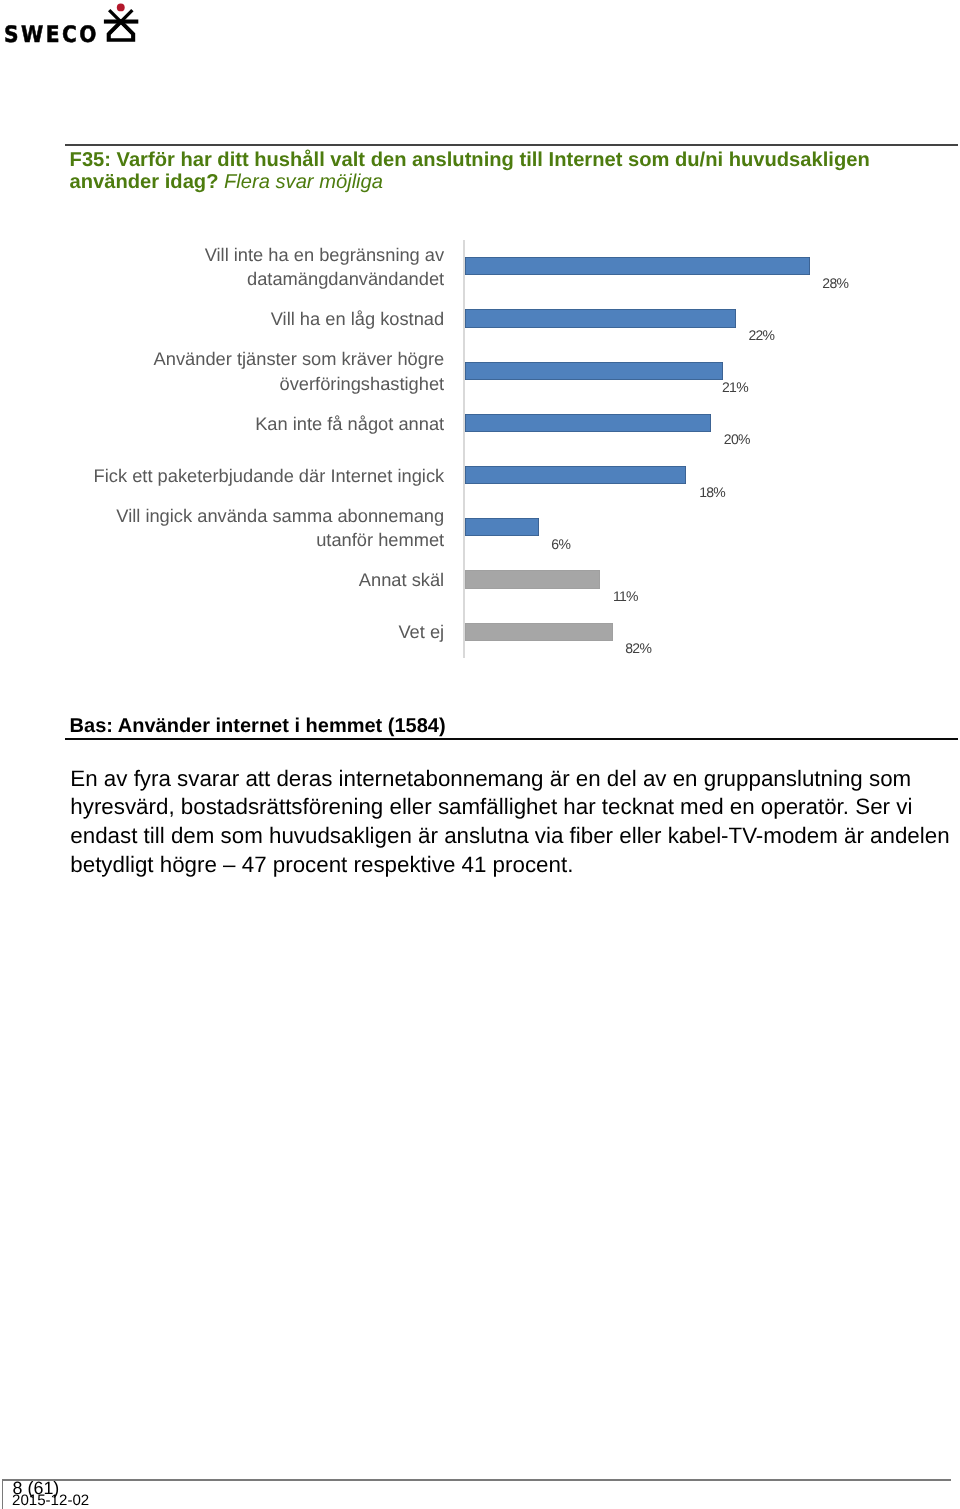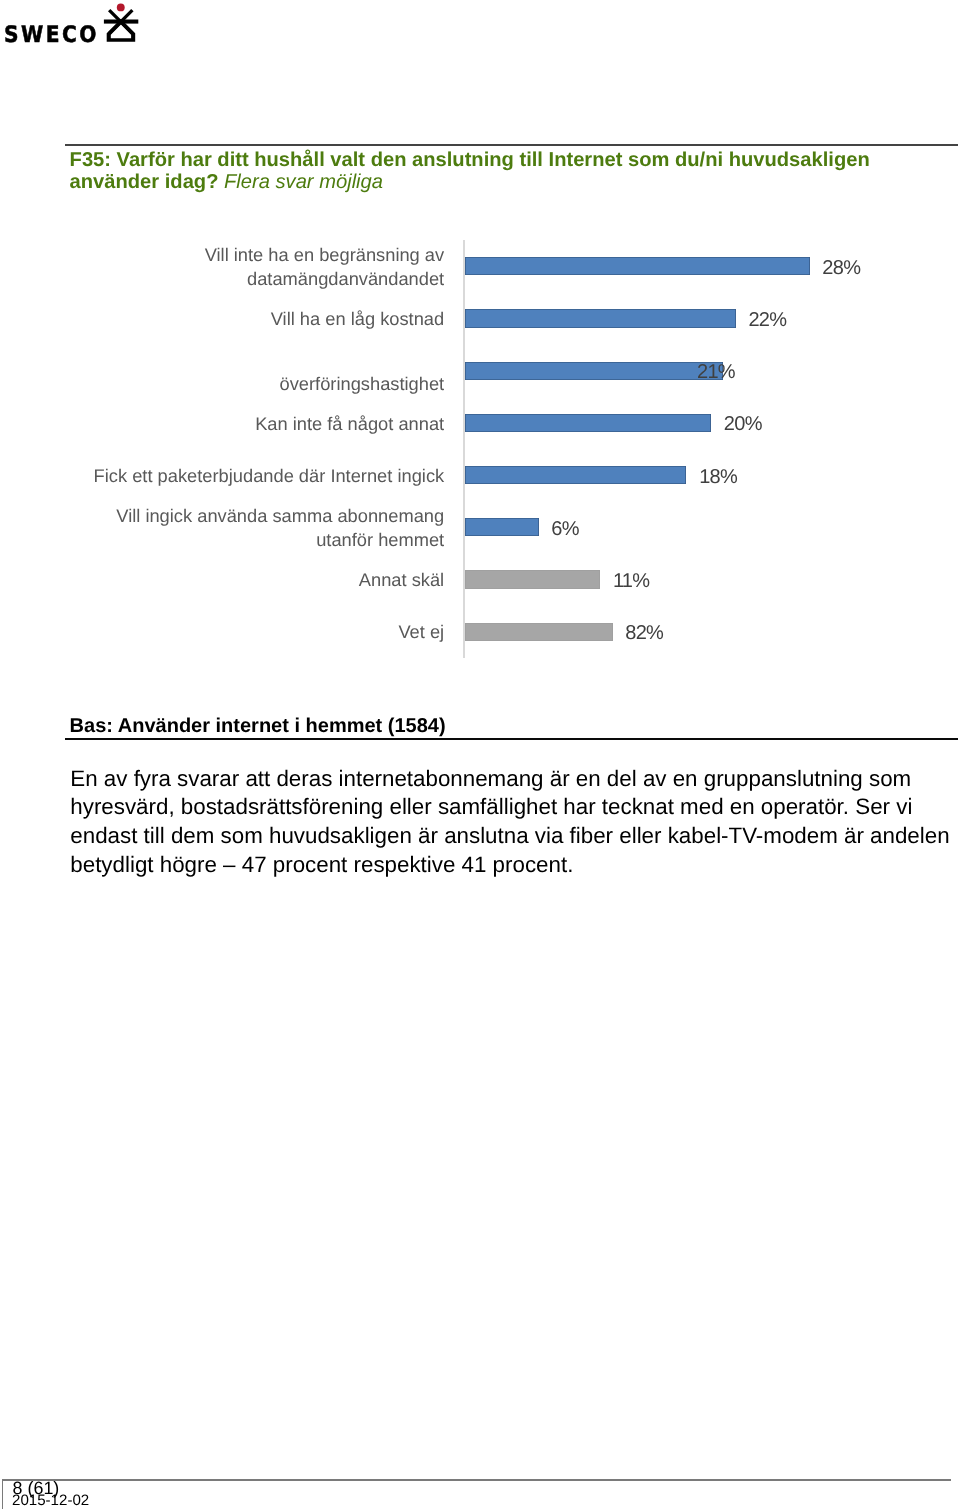--- a/index.html
+++ b/index.html
@@ -33,21 +33,21 @@
 
   
   #chart{position:absolute;left:66px;top:232px;width:890px;height:440px;}
   .cat-label{
     position:absolute;color:#595959;transform:translateZ(0);
     font-size:18.3px;line-height:24.1px;
   }
   .cat-label-text{display:inline-block;width:-webkit-fit-content;width:fit-content;text-align:right;white-space:nowrap;}
   #axis{position:absolute;left:397.2px;top:8.2px;width:1.5px;height:417.6px;background:#d9d9d9;}
   .bar{position:absolute;left:398.7px;}
-  .dlabel{position:absolute;transform:translateZ(0);color:#404040;font-size:20px;line-height:22px;white-space:nowrap;letter-spacing:-0.7px;}
+  .dlabel{position:absolute;transform:translateZ(0);color:#404040;font-size:14px;line-height:22px;white-space:nowrap;letter-spacing:-0.7px;margin-top:15px;}
 
   
   #bas{position:absolute;left:69.6px;top:712.5px;font-size:20px;line-height:26px;font-weight:bold;color:#000;}
   #bas-rule{position:absolute;left:65px;top:737.9px;width:893px;height:1.9px;background:#0a0a0a;}
 
   
   #para{
     position:absolute;left:70.3px;top:764.5px;width:900px;
     font-size:22.35px;line-height:28.92px;color:#000;text-align:left;white-space:pre-line;
   }
@@ -101,42 +101,42 @@
         <div class="bar" style="top: 390.55px; width: 147.84px; height: 18.3px; background: rgb(166, 166, 166); box-shadow: rgb(159, 159, 159) 0px 0px 0px 0.8px inset;"></div>
       </div>
     <div id="catlabels">
         <div class="cat-label" style="left: 0px; width: 378.2px; top: 11.1px; height: 48px; display: flex; align-items: center; justify-content: flex-end;">
           <span class="cat-label-text"><span class="cat-line">Vill inte ha en begränsning av</span><br><span class="cat-line">datamängdanvändandet</span></span>
         </div>
         <div class="cat-label" style="left: 0px; width: 378.2px; top: 63.3px; height: 48px; display: flex; align-items: center; justify-content: flex-end;">
           <span class="cat-label-text"><span class="cat-line">Vill ha en låg kostnad</span></span>
         </div>
         <div class="cat-label" style="left: 0px; width: 378.2px; top: 115.5px; height: 48px; display: flex; align-items: center; justify-content: flex-end;">
-          <span class="cat-label-text"><br><span class="cat-line">överföringshastighet</span></span>
+          <span class="cat-label-text"><span class="cat-line">Använder tjänster som kräver högre</span><br><span class="cat-line">överföringshastighet</span></span>
         </div>
         <div class="cat-label" style="left: 0px; width: 378.2px; top: 167.7px; height: 48px; display: flex; align-items: center; justify-content: flex-end;">
           <span class="cat-label-text"><span class="cat-line">Kan inte få något annat</span></span>
         </div>
         <div class="cat-label" style="left: 0px; width: 378.2px; top: 219.9px; height: 48px; display: flex; align-items: center; justify-content: flex-end;">
           <span class="cat-label-text"><span class="cat-line">Fick ett paketerbjudande där Internet ingick</span></span>
         </div>
         <div class="cat-label" style="left: 0px; width: 378.2px; top: 272.1px; height: 48px; display: flex; align-items: center; justify-content: flex-end;">
           <span class="cat-label-text"><span class="cat-line">Vill ingick använda samma abonnemang</span><br><span class="cat-line">utanför hemmet</span></span>
         </div>
         <div class="cat-label" style="left: 0px; width: 378.2px; top: 324.3px; height: 48px; display: flex; align-items: center; justify-content: flex-end;">
           <span class="cat-label-text"><span class="cat-line">Annat skäl</span></span>
         </div>
         <div class="cat-label" style="left: 0px; width: 378.2px; top: 376.5px; height: 48px; display: flex; align-items: center; justify-content: flex-end;">
           <span class="cat-label-text"><span class="cat-line">Vet ej</span></span>
         </div>
       </div>
     <div id="dlabels">
         <div class="dlabel" style="left: 756.36px; top: 24.7px;">28%</div>
         <div class="dlabel" style="left: 682.44px; top: 76.9px;">22%</div>
-        <div class="dlabel" style="left: 631px; top: 129.1px;">21%</div>
+        <div class="dlabel" style="left: 656px; top: 129.1px;">21%</div>
         <div class="dlabel" style="left: 657.8px; top: 181.3px;">20%</div>
         <div class="dlabel" style="left: 633.16px; top: 233.5px;">18%</div>
         <div class="dlabel" style="left: 485.32px; top: 285.7px;">6%</div>
         <div class="dlabel" style="left: 546.92px; top: 337.9px;">11%</div>
         <div class="dlabel" style="left: 559.24px; top: 390.1px;">82%</div>
       </div>
   </div>
 
   <div id="bas">Bas: Använder internet i hemmet (1584)</div>
   <div id="bas-rule"></div>

